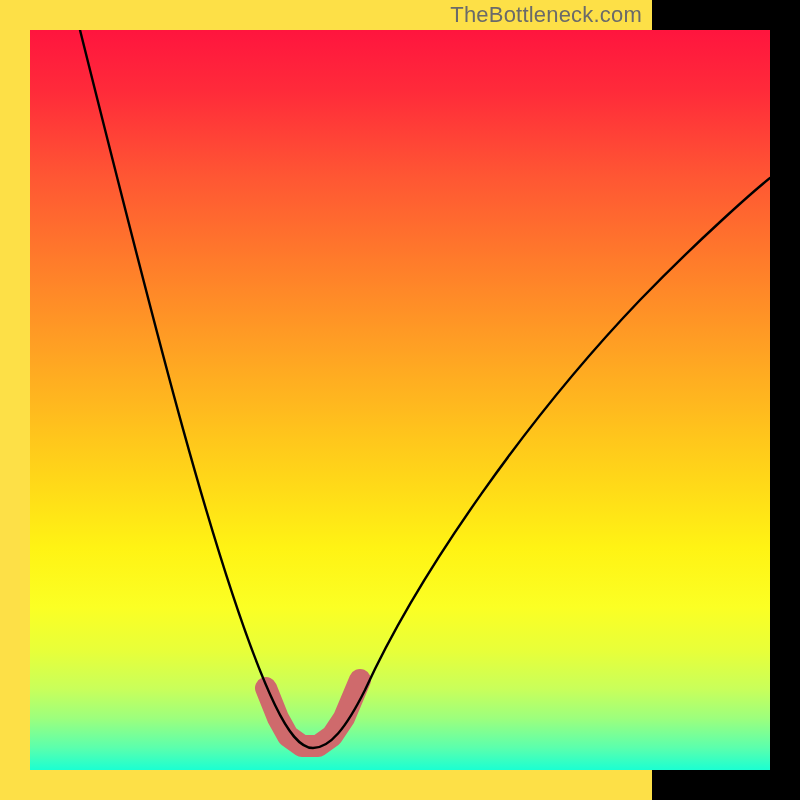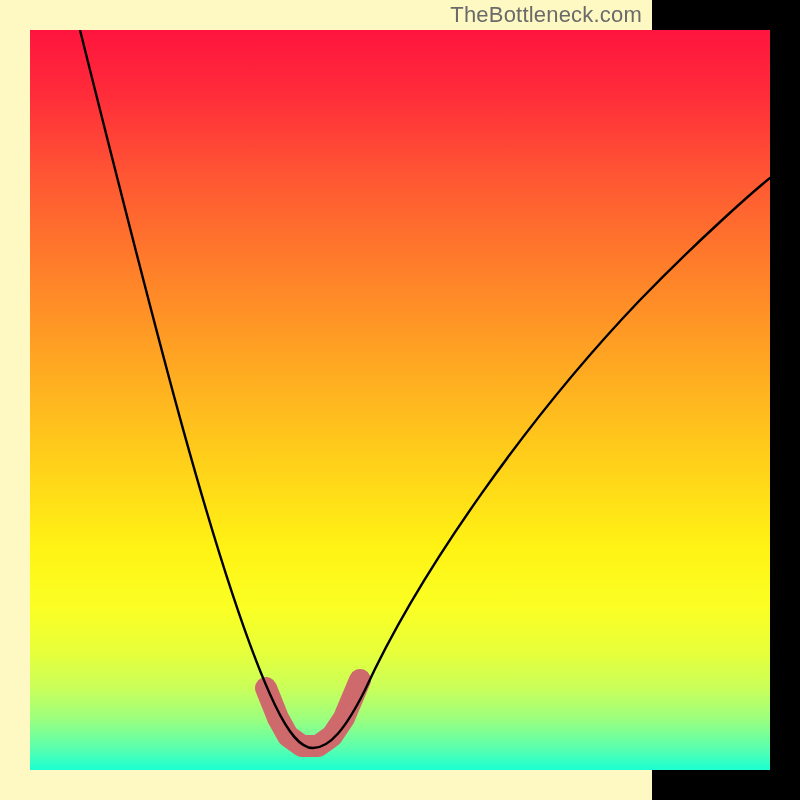--- a/index.html
+++ b/index.html
@@ -10,21 +10,21 @@
     overflow: hidden;
     background: #000;
     font-family: Arial, Helvetica, sans-serif;
   }
   .frame {
     position: absolute;
     top: 0;
     left: 0;
     width: 652px;
     height: 800px;
-    background: #fef9c3;
+    background: #fde047;
   }
   .plot-area {
     position: absolute;
     top: 30px;
     left: 30px;
     width: 740px;
     height: 740px;
     overflow: hidden;
   }
   .gradient-bg {

